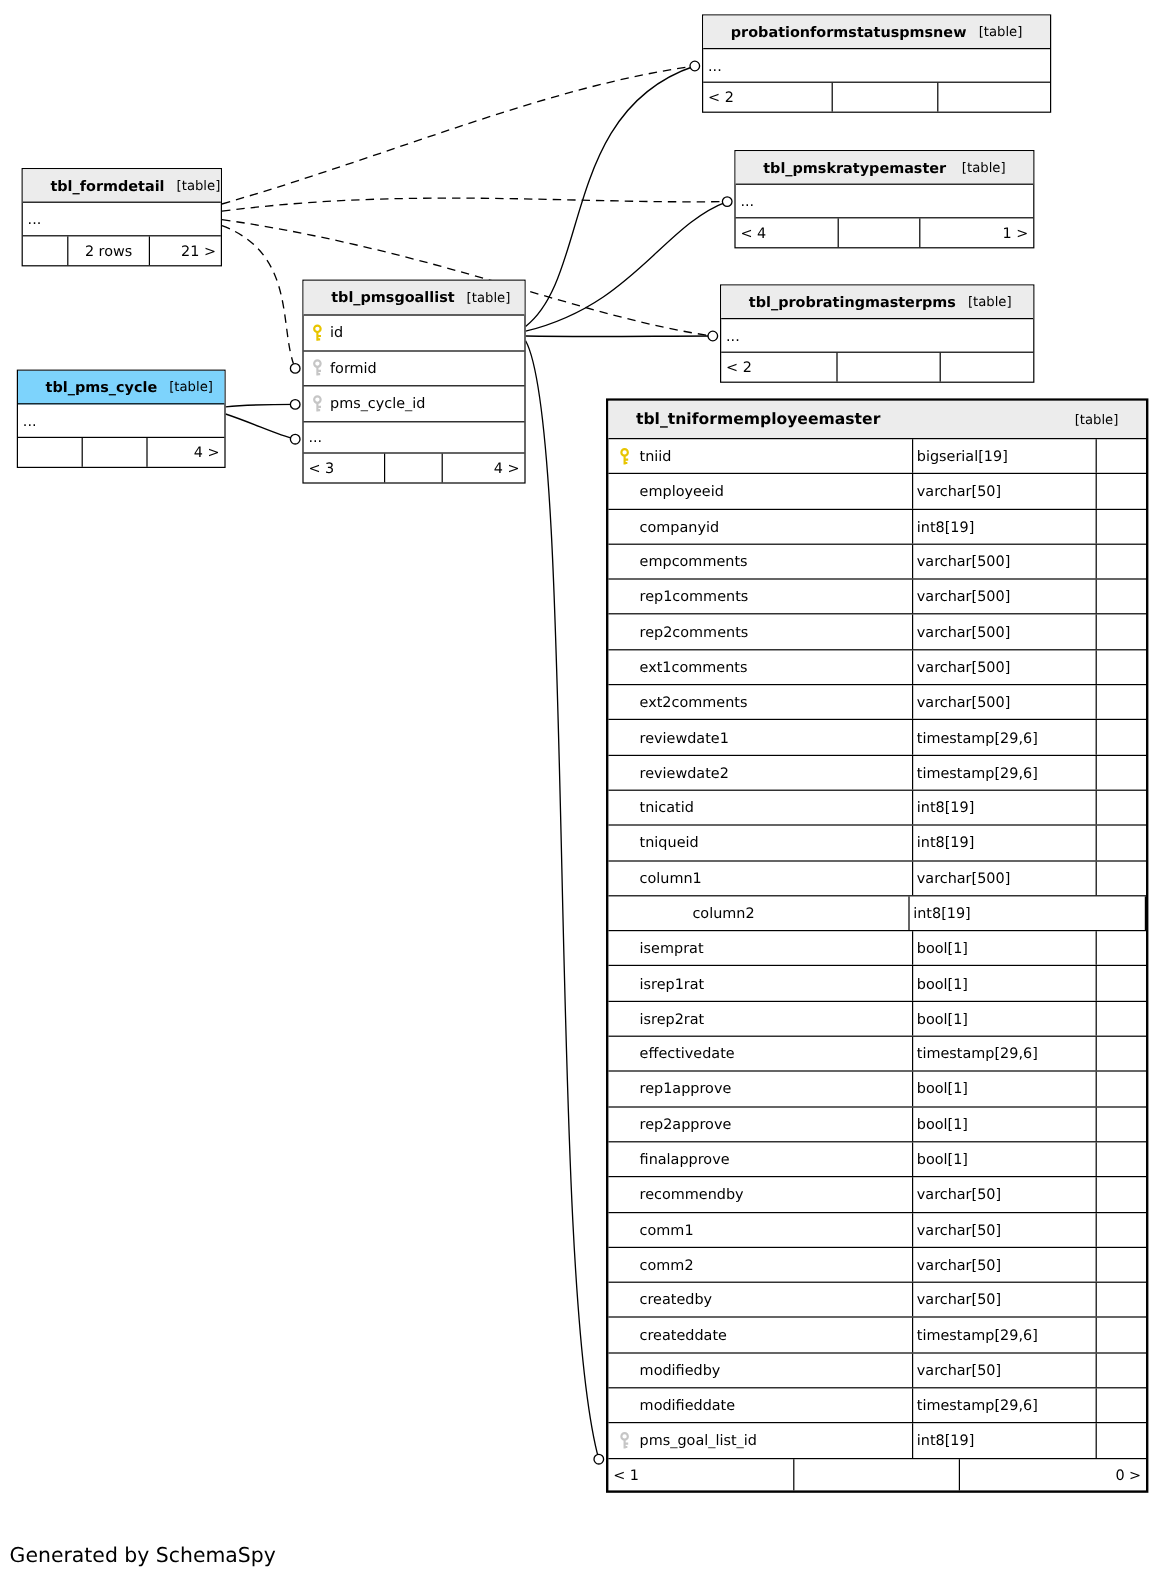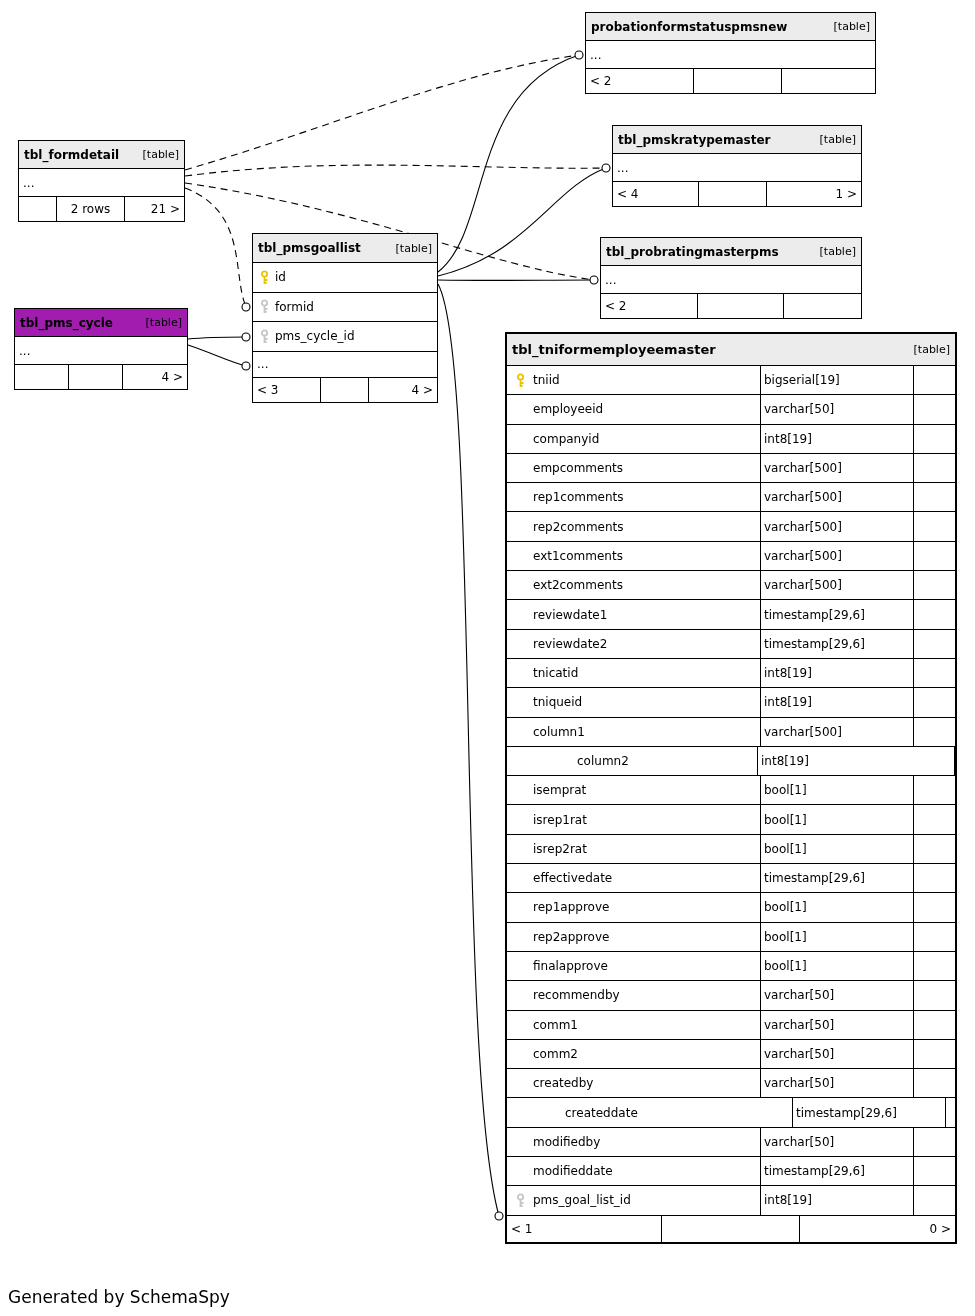--- a/index.html
+++ b/index.html
@@ -6,21 +6,21 @@
   body{
     position:relative;width:975px;height:1316px;background:#fff;overflow:hidden;
     font-family:"DejaVu Sans","Liberation Sans",sans-serif;color:#000;
   }
   *{box-sizing:border-box}
   #rels{position:absolute;left:0;top:0;z-index:1}
   #diagram{position:absolute;left:0;top:0;width:975px;height:1316px}
   .schema-table{position:absolute;z-index:2;background:#fff;border:1px solid #000}
   .schema-table.thick{border-width:2px}
   .tbl-header{display:flex;justify-content:space-between;align-items:center;
-    background:#ececec;border-bottom:1px solid #000;padding:0 5px;white-space:nowrap}
+    background:#ececec;border-bottom:1px solid #000;padding:0 23px;white-space:nowrap}
   .tbl-title{font-weight:bold;font-size:12px}
   .thick .tbl-title{font-size:13px}
   .tbl-tag{font-size:11px;margin-left:10px}
   .tbl-row{display:flex;align-items:center;border-bottom:1px solid #000;font-size:12px;white-space:nowrap}
   .key-cell{display:inline-flex;justify-content:center;align-items:center;flex:none;height:100%}
   .key-icon{display:inline-flex;line-height:0}
   .col-name{overflow:hidden}
   .col-type{border-left:1px solid #000;height:100%;display:inline-flex;align-items:center;padding:0 3px;flex:none}
   .col-end{border-left:1px solid #000;height:100%;flex:1}
   .tbl-footer{display:flex;font-size:12px}
@@ -102,21 +102,21 @@
       <div class="tbl-row" style="height: 28px; padding-left: 4px;">
         <span class="col-name">...</span>
       </div>
       <div class="tbl-footer" style="height: 24px;">
         <span class="ftr-cell" style="width: 38px;"></span>
         <span class="ftr-cell center" style="width: 68px;">2 rows</span>
         <span class="ftr-cell">21 &gt;</span>
       </div>
     </div>
     <div class="schema-table" style="left: 14px; top: 308px; width: 174px;">
-      <div class="tbl-header" style="height: 28px; background: #a21caf;">
+      <div class="tbl-header" style="height: 28px; background: #7dd3fc;">
         <span class="tbl-title">tbl_pms_cycle</span>
         <span class="tbl-tag">[table]</span>
       </div>
       <div class="tbl-row" style="height: 28px; padding-left: 4px;">
         <span class="col-name">...</span>
       </div>
       <div class="tbl-footer" style="height: 24px;">
         <span class="ftr-cell" style="width: 54px;"></span>
         <span class="ftr-cell center" style="width: 54px;"></span>
         <span class="ftr-cell">4 &gt;</span>
@@ -324,21 +324,21 @@
         <span class="col-name" style="width: 227px;">comm2</span>
         <span class="col-type" style="width: 153px;">varchar[50]</span>
         <span class="col-end"></span>
       </div>
       <div class="tbl-row" style="height: 29.3px;">
         <span class="key-cell" style="width: 26px;"></span>
         <span class="col-name" style="width: 227px;">createdby</span>
         <span class="col-type" style="width: 153px;">varchar[50]</span>
         <span class="col-end"></span>
       </div>
-      <div class="tbl-row" style="height: 29.3px; padding-left: 32px;">
+      <div class="tbl-row" style="height: 29.3px;">
         <span class="key-cell" style="width: 26px;"></span>
         <span class="col-name" style="width: 227px;">createddate</span>
         <span class="col-type" style="width: 153px;">timestamp[29,6]</span>
         <span class="col-end"></span>
       </div>
       <div class="tbl-row" style="height: 29.3px;">
         <span class="key-cell" style="width: 26px;"></span>
         <span class="col-name" style="width: 227px;">modifiedby</span>
         <span class="col-type" style="width: 153px;">varchar[50]</span>
         <span class="col-end"></span>

